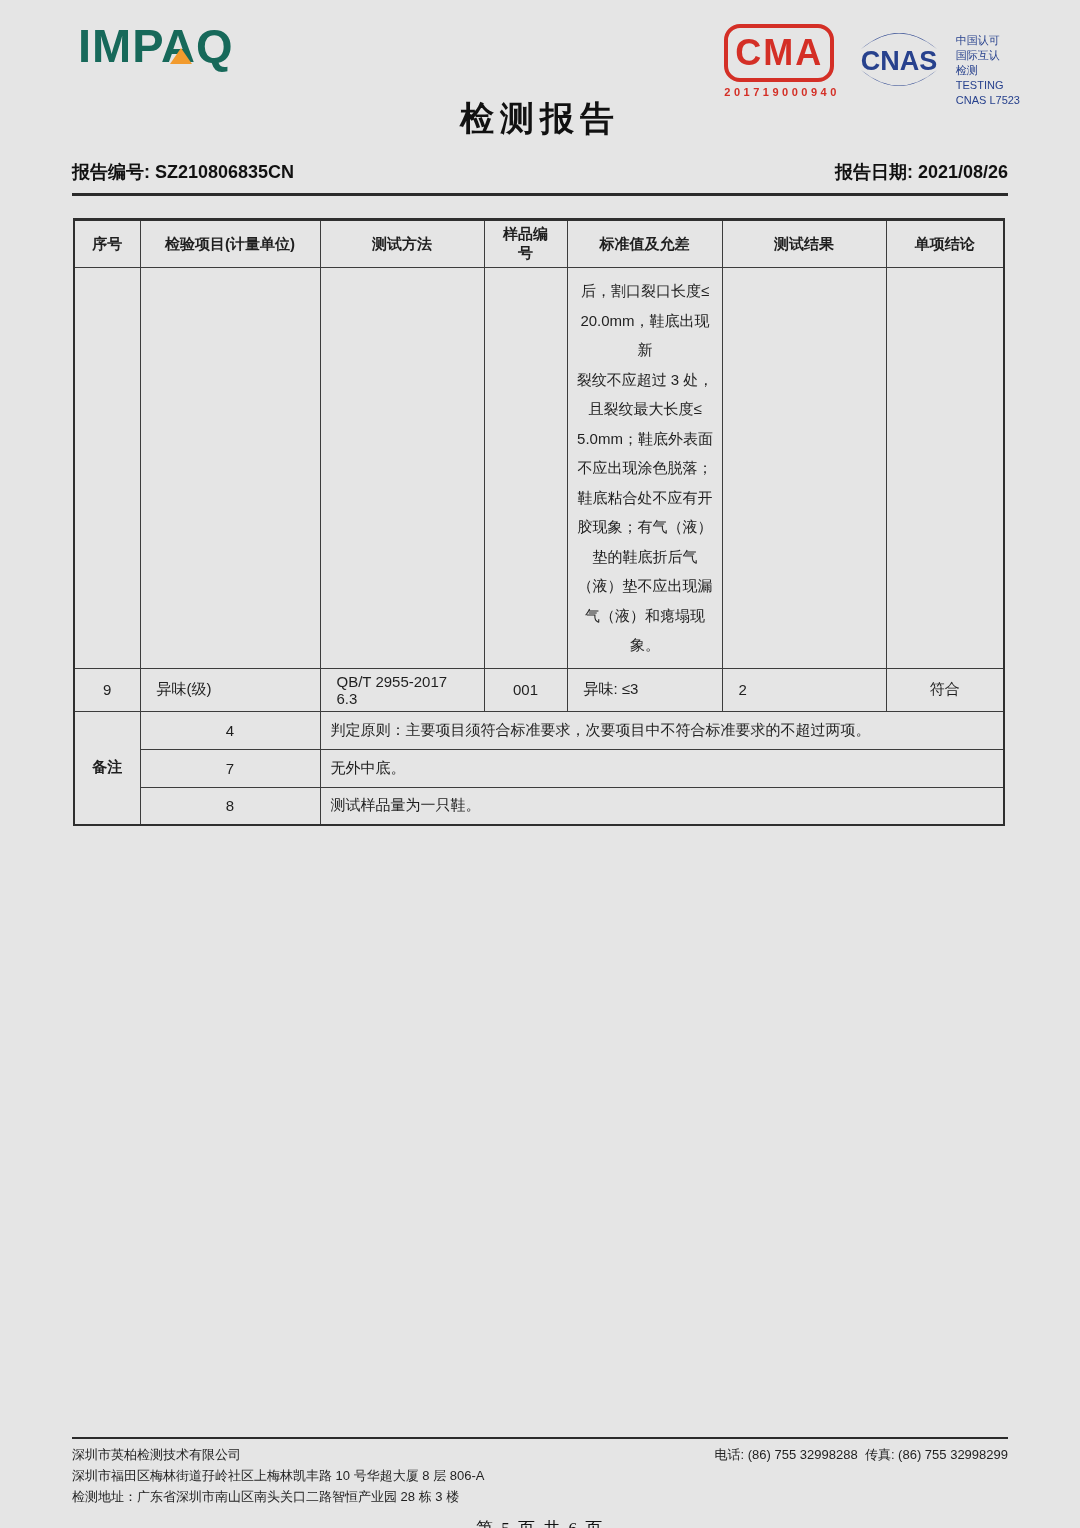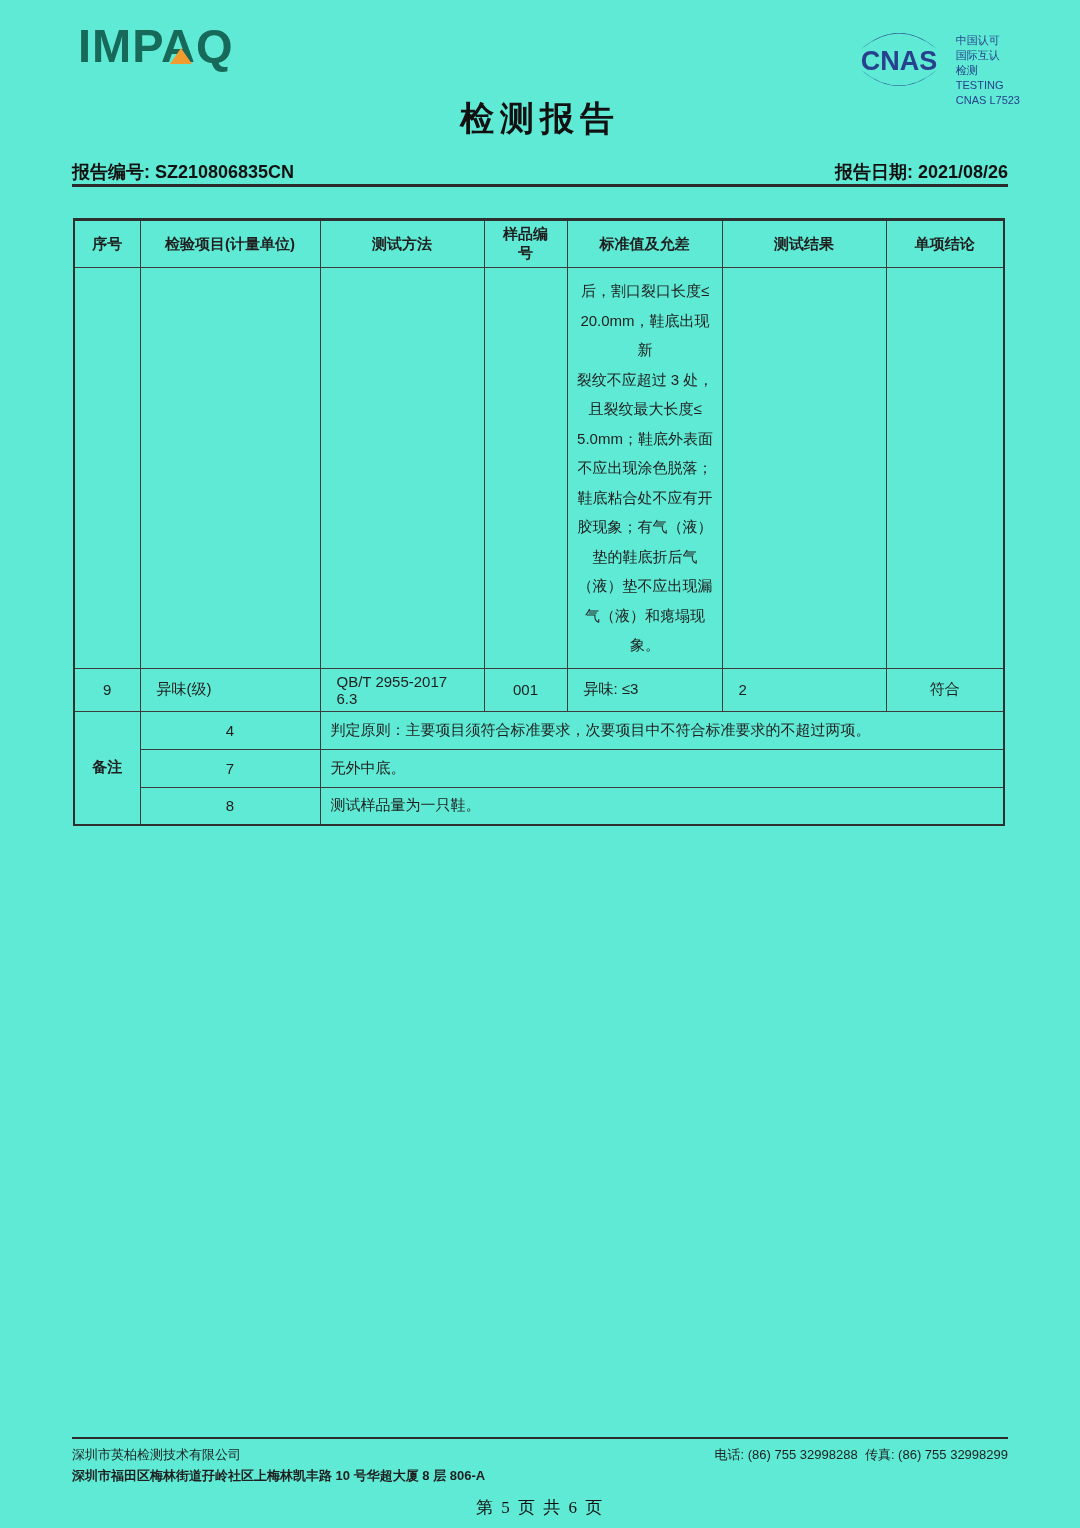--- a/index.html
+++ b/index.html
@@ -1,20 +1,20 @@
 <!DOCTYPE html>
 <html style="--brand-green: #17695A; --brand-orange: #F29B2E; --cma-red: #D42F26; --cert-blue: #27418D;"><head>
 <meta charset="utf-8">
 <style>
   * { margin:0; padding:0; box-sizing:border-box; }
   html,body { background:#ffffff; }
   .page {
     position:relative;
     width:1080px; height:1528px;
-    background:#5eead4;
+    background:#e5e5e5;
     font-family:"Liberation Sans", sans-serif;
     color:#1f1f1f;
     overflow:hidden;
     margin:0 auto;
   }
   
   .header {
     position:absolute; top:16px; left:78px; right:60px;
     display:flex; justify-content:space-between; align-items:flex-start;
   }
@@ -53,21 +53,21 @@
   
   .title {
     position:absolute; top:96px; left:0; width:100%;
     text-align:center; font-family:"Liberation Serif", serif;
     font-size:34px; font-weight:bold; letter-spacing:6px; color:#111;
   }
   .report-row {
     position:absolute; top:160px; left:72px; right:72px;
     display:flex; justify-content:space-between; align-items:flex-end;
     font-size:18px; font-weight:bold; color:#111;
-    border-bottom:3px solid #2b2b2b;
+    padding-bottom:9px; border-bottom:3px solid #2b2b2b;
   }
   
   .table-wrap { position:absolute; top:218px; left:73px; }
   table {
     border-collapse:collapse; table-layout:fixed; width:930px;
     border:2px solid #2f2f2f; border-top-width:3px;
   }
   td, th { border:1px solid #3c3c3c; font-size:15px; padding:4px 16px; }
   th { font-weight:bold; text-align:center; height:34px; font-size:15px; }
   .row-cont td { height:356px; vertical-align:top; }
@@ -82,39 +82,45 @@
   .remark-label { text-align:center; font-weight:bold; }
   .remark-no { text-align:center; }
   .remark-text { text-align:left; padding-left:10px; }
   
   .footer {
     position:absolute; top:1437px; left:72px; right:72px;
     border-top:2px solid #2b2b2b; padding-top:5px;
   }
   .footer-top { display:flex; justify-content:space-between; font-size:13px; line-height:21px; }
   .footer-contact { white-space:nowrap; }
-  .footer-addr { font-size:13px; line-height:21px;font-weight:bold; }
+  .footer-addr { font-size:13px; line-height:21px; }
   .footer-page {
     text-align:center; font-size:17px; margin-top:10px;
     font-family:"Liberation Serif", serif; letter-spacing:2px; color:#111;
   }
   svg text { font-family:"Liberation Sans", sans-serif; }
 </style>
 </head>
 <body>
 
 <div class="page">
 
   <div class="header">
     <div class="impaq">
       <div class="impaq-text">IMPAQ</div>
       <div class="impaq-tri"></div>
     </div>
 
     <div class="certs">
+      <div class="cma">
+        <div class="cma-mark">
+          <span>CMA</span>
+        </div>
+        <div class="cma-number">201719000940</div>
+      </div>
 
 
       <div class="cnas-group">
         <svg width="90" height="70" viewBox="0 0 90 70">
           <path d="M7 25 Q45 -6 83 25 Q64 9 45 9 Q26 9 7 25 Z" fill="#27418D"></path>
           <text x="45" y="46" text-anchor="middle" font-size="27" font-weight="800" fill="#27418D">CNAS</text>
           <path d="M7 46 Q45 77 83 46 Q64 62 45 62 Q26 62 7 46 Z" fill="#27418D"></path>
         </svg>
         <div class="cnas-text">中国认可
 国际互认
@@ -207,16 +213,17 @@
 
   <div class="footer">
     <div class="footer-top">
       <span>深圳市英柏检测技术有限公司</span>
       <span class="footer-contact">
         <span>电话: (86) 755 32998288</span>&nbsp;
         <span>传真: (86) 755 32998299</span>
       </span>
     </div>
     <div class="footer-addr">深圳市福田区梅林街道孖岭社区上梅林凯丰路 10 号华超大厦 8 层 806-A</div>
+    <div class="footer-addr">检测地址：广东省深圳市南山区南头关口二路智恒产业园 28 栋 3 楼</div>
     <div class="footer-page">第 5 页 共 6 页</div>
   </div>
 
 </div>
 
 </body></html>

